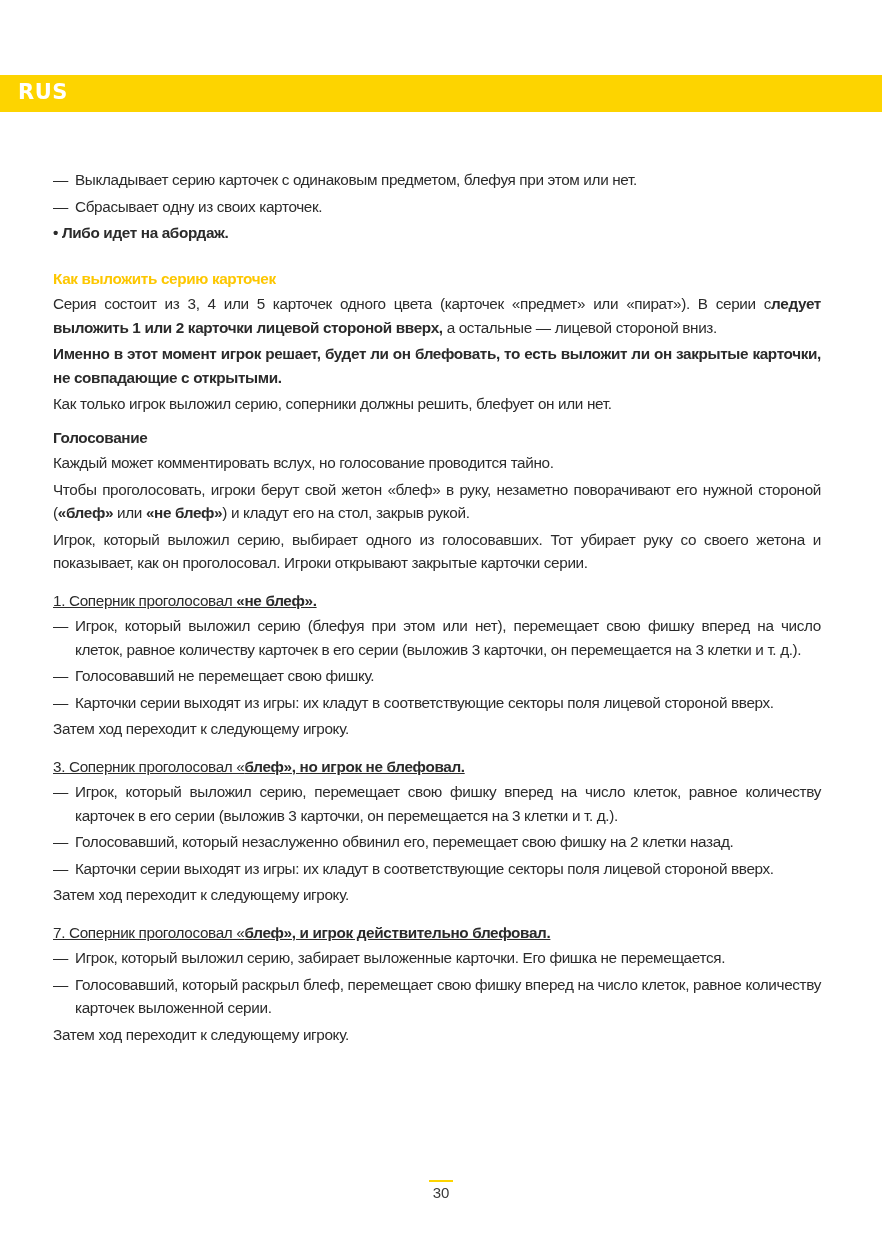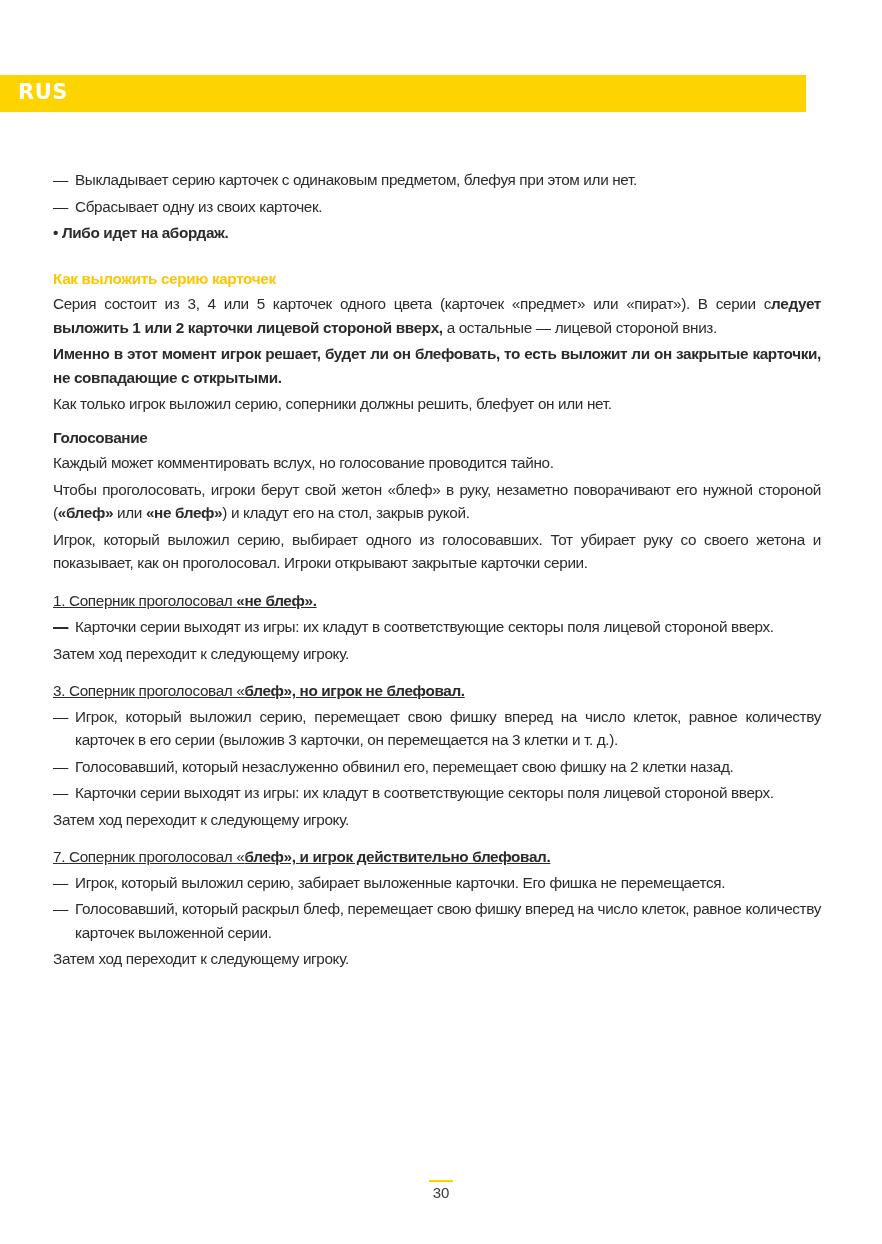--- a/index.html
+++ b/index.html
@@ -2,21 +2,21 @@
 <html><head>
 <meta charset="utf-8">
 <style>
   html, body { margin: 0; padding: 0; background: #ffffff; }
   body {
     width: 882px; height: 1244px; position: relative; overflow: hidden;
     font-family: "Liberation Sans", "DejaVu Sans", sans-serif;
     color: #2b2b2b;
   }
   .lang-bar {
-    position: absolute; left: 0; top: 75px; width: 806px; height: 37px;
+    position: absolute; left: 0; top: 75px; width: 882px; height: 37px;
     background: #fdd400;
   }
   .lang-label {
     position: absolute; left: 18px; top: 5px;
     font-family: "DejaVu Sans", sans-serif; font-weight: bold;
     font-size: 21px; color: #ffffff; letter-spacing: 0.5px;
   }
   .content {
     position: absolute; left: 53px; top: 168px; width: 768px;
     font-size: 15.3px; line-height: 23.5px;
@@ -66,22 +66,22 @@
   <p class="p"><span>Серия состоит из 3, 4 или 5 карточек одного цвета (карточек «предмет» или «пират»). В серии с</span><span class="bold">ледует выложить 1 или 2 карточки лицевой стороной вверх,</span><span> а остальные — лицевой стороной вниз.</span></p>
   <p class="p bold">Именно в этот момент игрок решает, будет ли он блефовать, то есть выложит ли он закрытые карточки, не совпадающие с открытыми.</p>
 
   <p class="p">Как только игрок выложил серию, соперники должны решить, блефует он или нет.</p>
   <p class="p subhead">Голосование</p>
   <p class="p">Каждый может комментировать вслух, но голосование проводится тайно.</p>
   <p class="p"><span>Чтобы проголосовать, игроки берут свой жетон «блеф» в руку, незаметно поворачивают его нужной стороной (</span><span class="bold">«блеф»</span><span> или </span><span class="bold">«не блеф»</span><span>) и кладут его на стол, закрыв рукой.</span></p>
   <p class="p">Игрок, который выложил серию, выбирает одного из голосовавших. Тот убирает руку со своего жетона и показывает, как он проголосовал. Игроки открывают закрытые карточки серии.</p>
 
   <p class="p case-title"><span>1. Соперник проголосовал </span><span class="bold">«не блеф».</span></p>
-  <div class="dash-item"><span class="dash">—</span></div>
-  <div class="dash-item"><span class="dash">—</span></div>
+  <div class="dash-item"><span class="dash">—</span><span>Игрок, который выложил серию (блефуя при этом или нет), перемещает свою фишку вперед на число клеток, равное количеству карточек в его серии (выложив 3 карточки, он перемещается на 3 клетки и т. д.).</span></div>
+  <div class="dash-item"><span class="dash">—</span><span>Голосовавший не перемещает свою фишку.</span></div>
   <div class="dash-item"><span class="dash">—</span><span>Карточки серии выходят из игры: их кладут в соответствующие секторы поля лицевой стороной вверх.</span></div>
   <p class="p">Затем ход переходит к следующему игроку.</p>
 
   <p class="p case-title"><span>3. Соперник проголосовал «</span><span class="bold">блеф», но игрок не блефовал.</span></p>
   <div class="dash-item"><span class="dash">—</span><span>Игрок, который выложил серию, перемещает свою фишку вперед на число клеток, равное количеству карточек в его серии (выложив 3 карточки, он перемещается на 3 клетки и т. д.).</span></div>
   <div class="dash-item"><span class="dash">—</span><span>Голосовавший, который незаслуженно обвинил его, перемещает свою фишку на 2 клетки назад.</span></div>
   <div class="dash-item"><span class="dash">—</span><span>Карточки серии выходят из игры: их кладут в соответствующие секторы поля лицевой стороной вверх.</span></div>
   <p class="p">Затем ход переходит к следующему игроку.</p>
 
   <p class="p case-title"><span>7. Соперник проголосовал «</span><span class="bold">блеф», и игрок действительно блефовал.</span></p>

